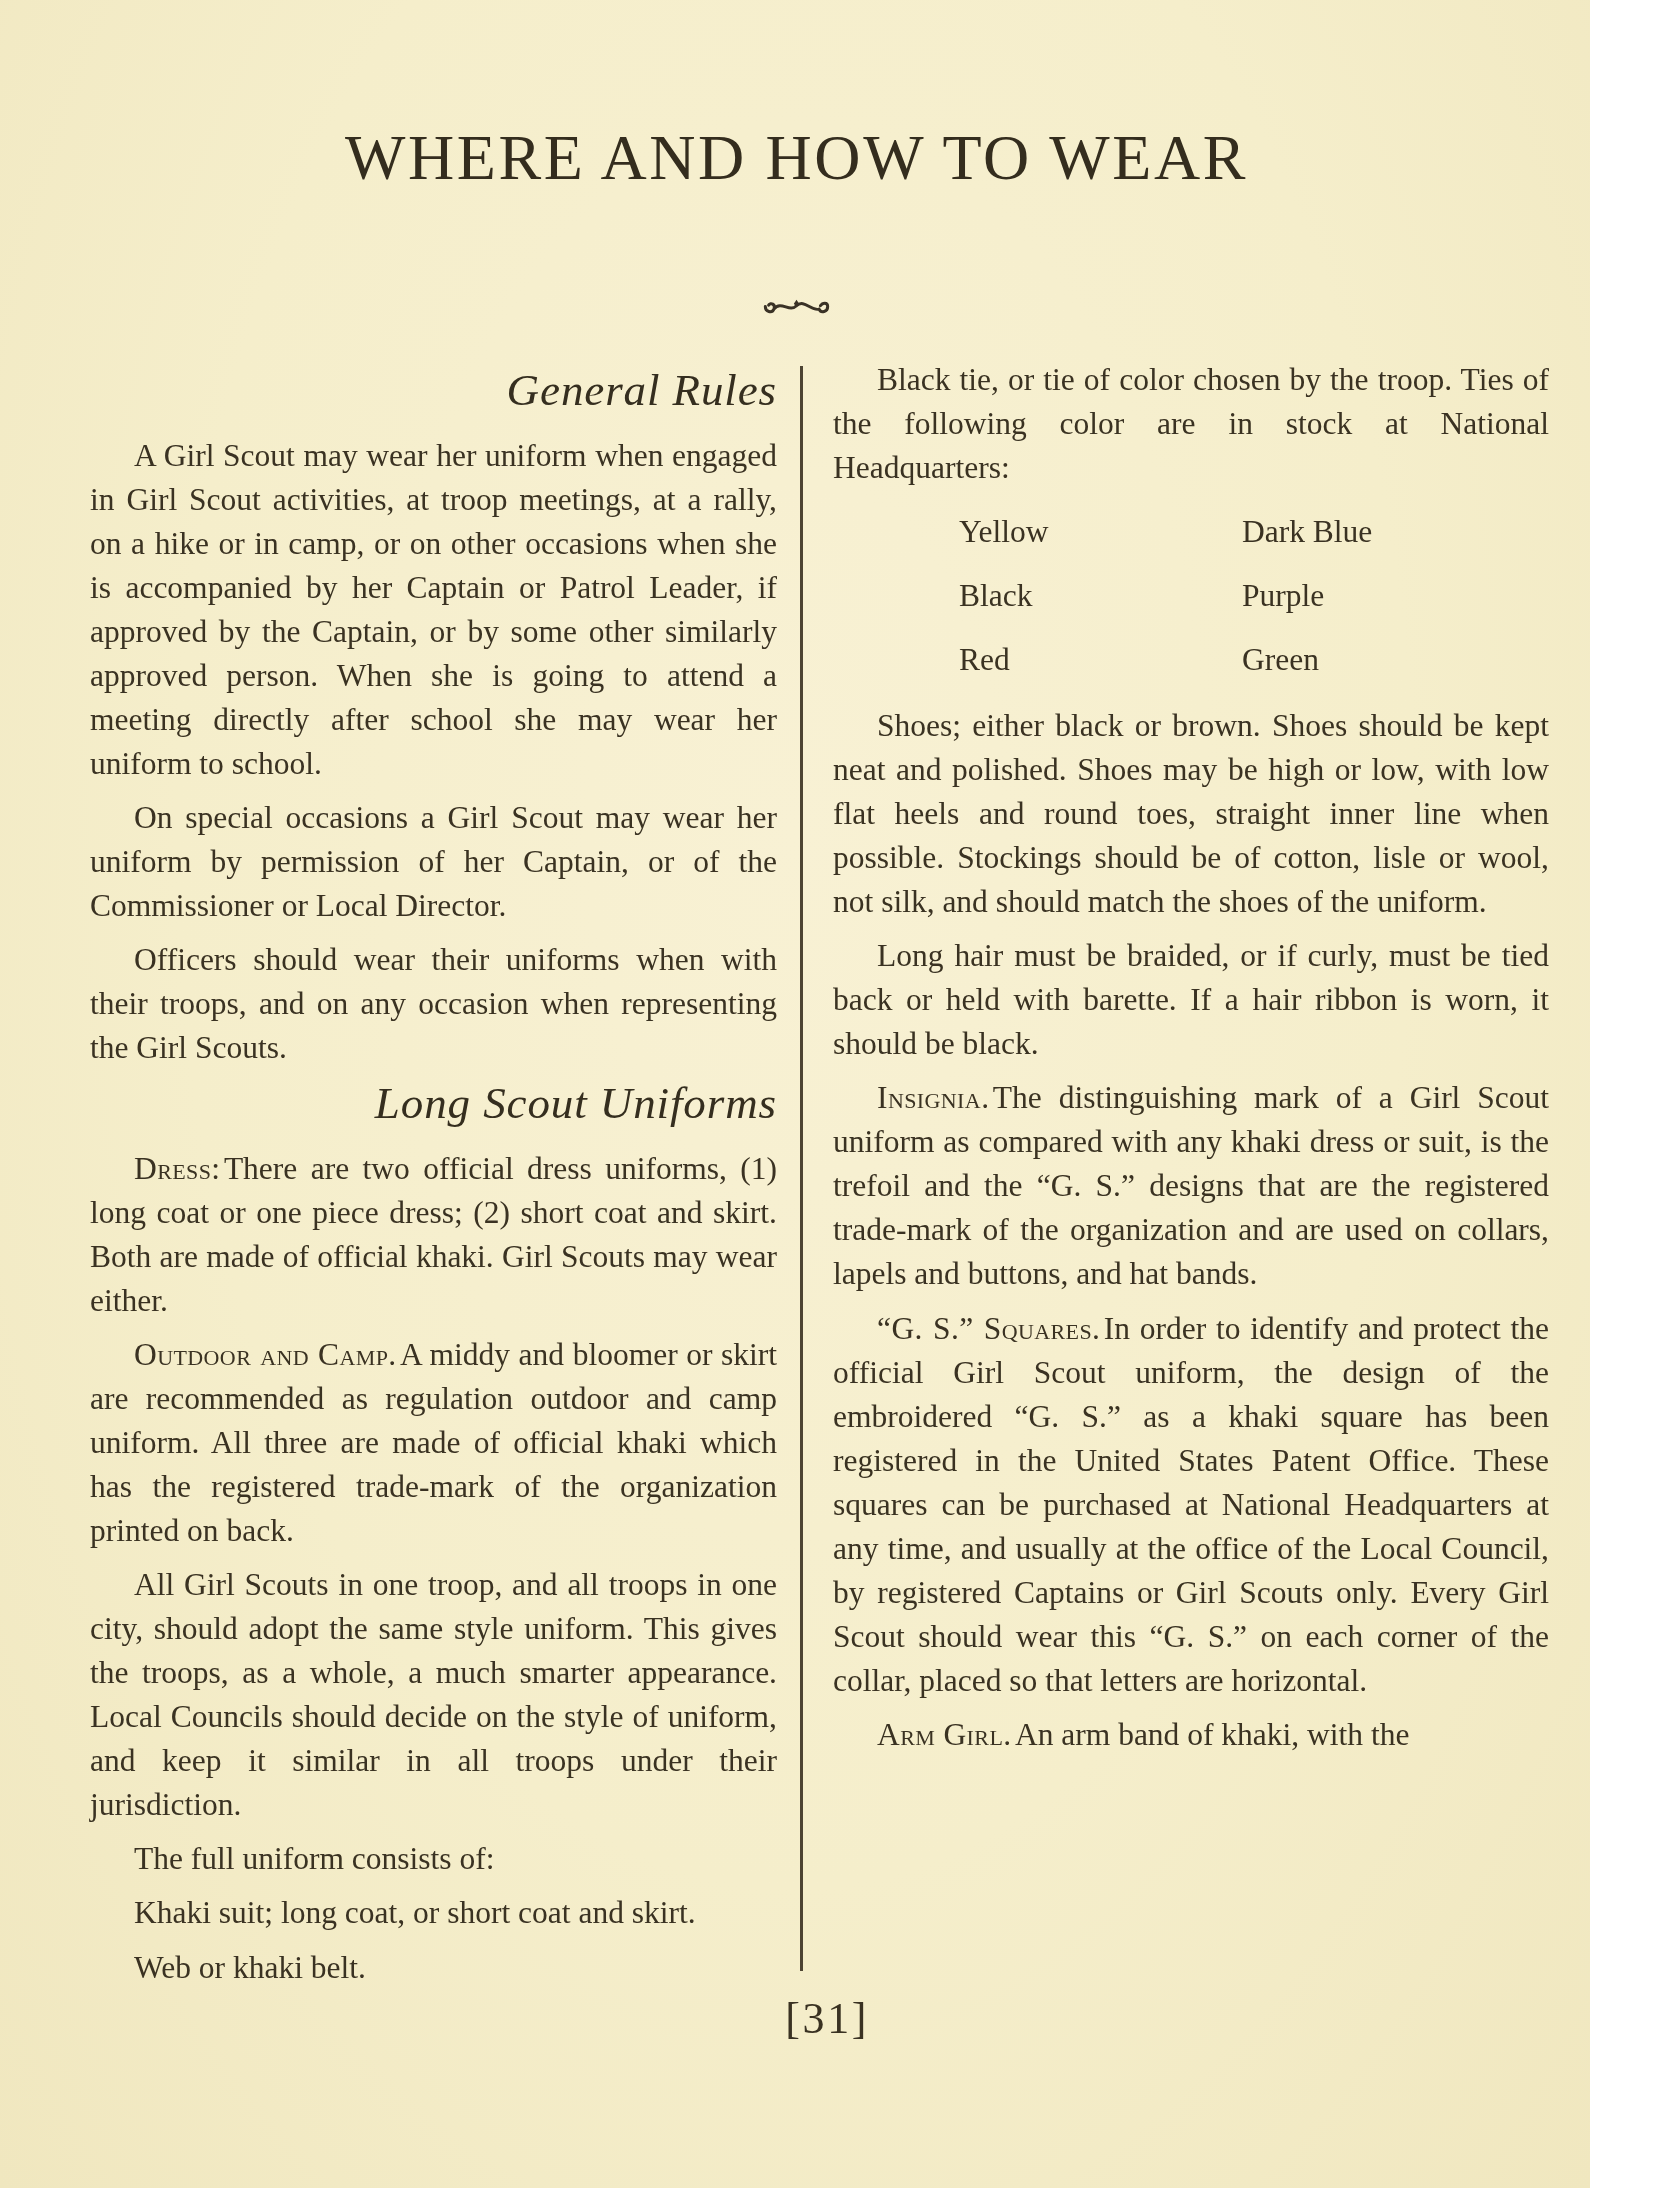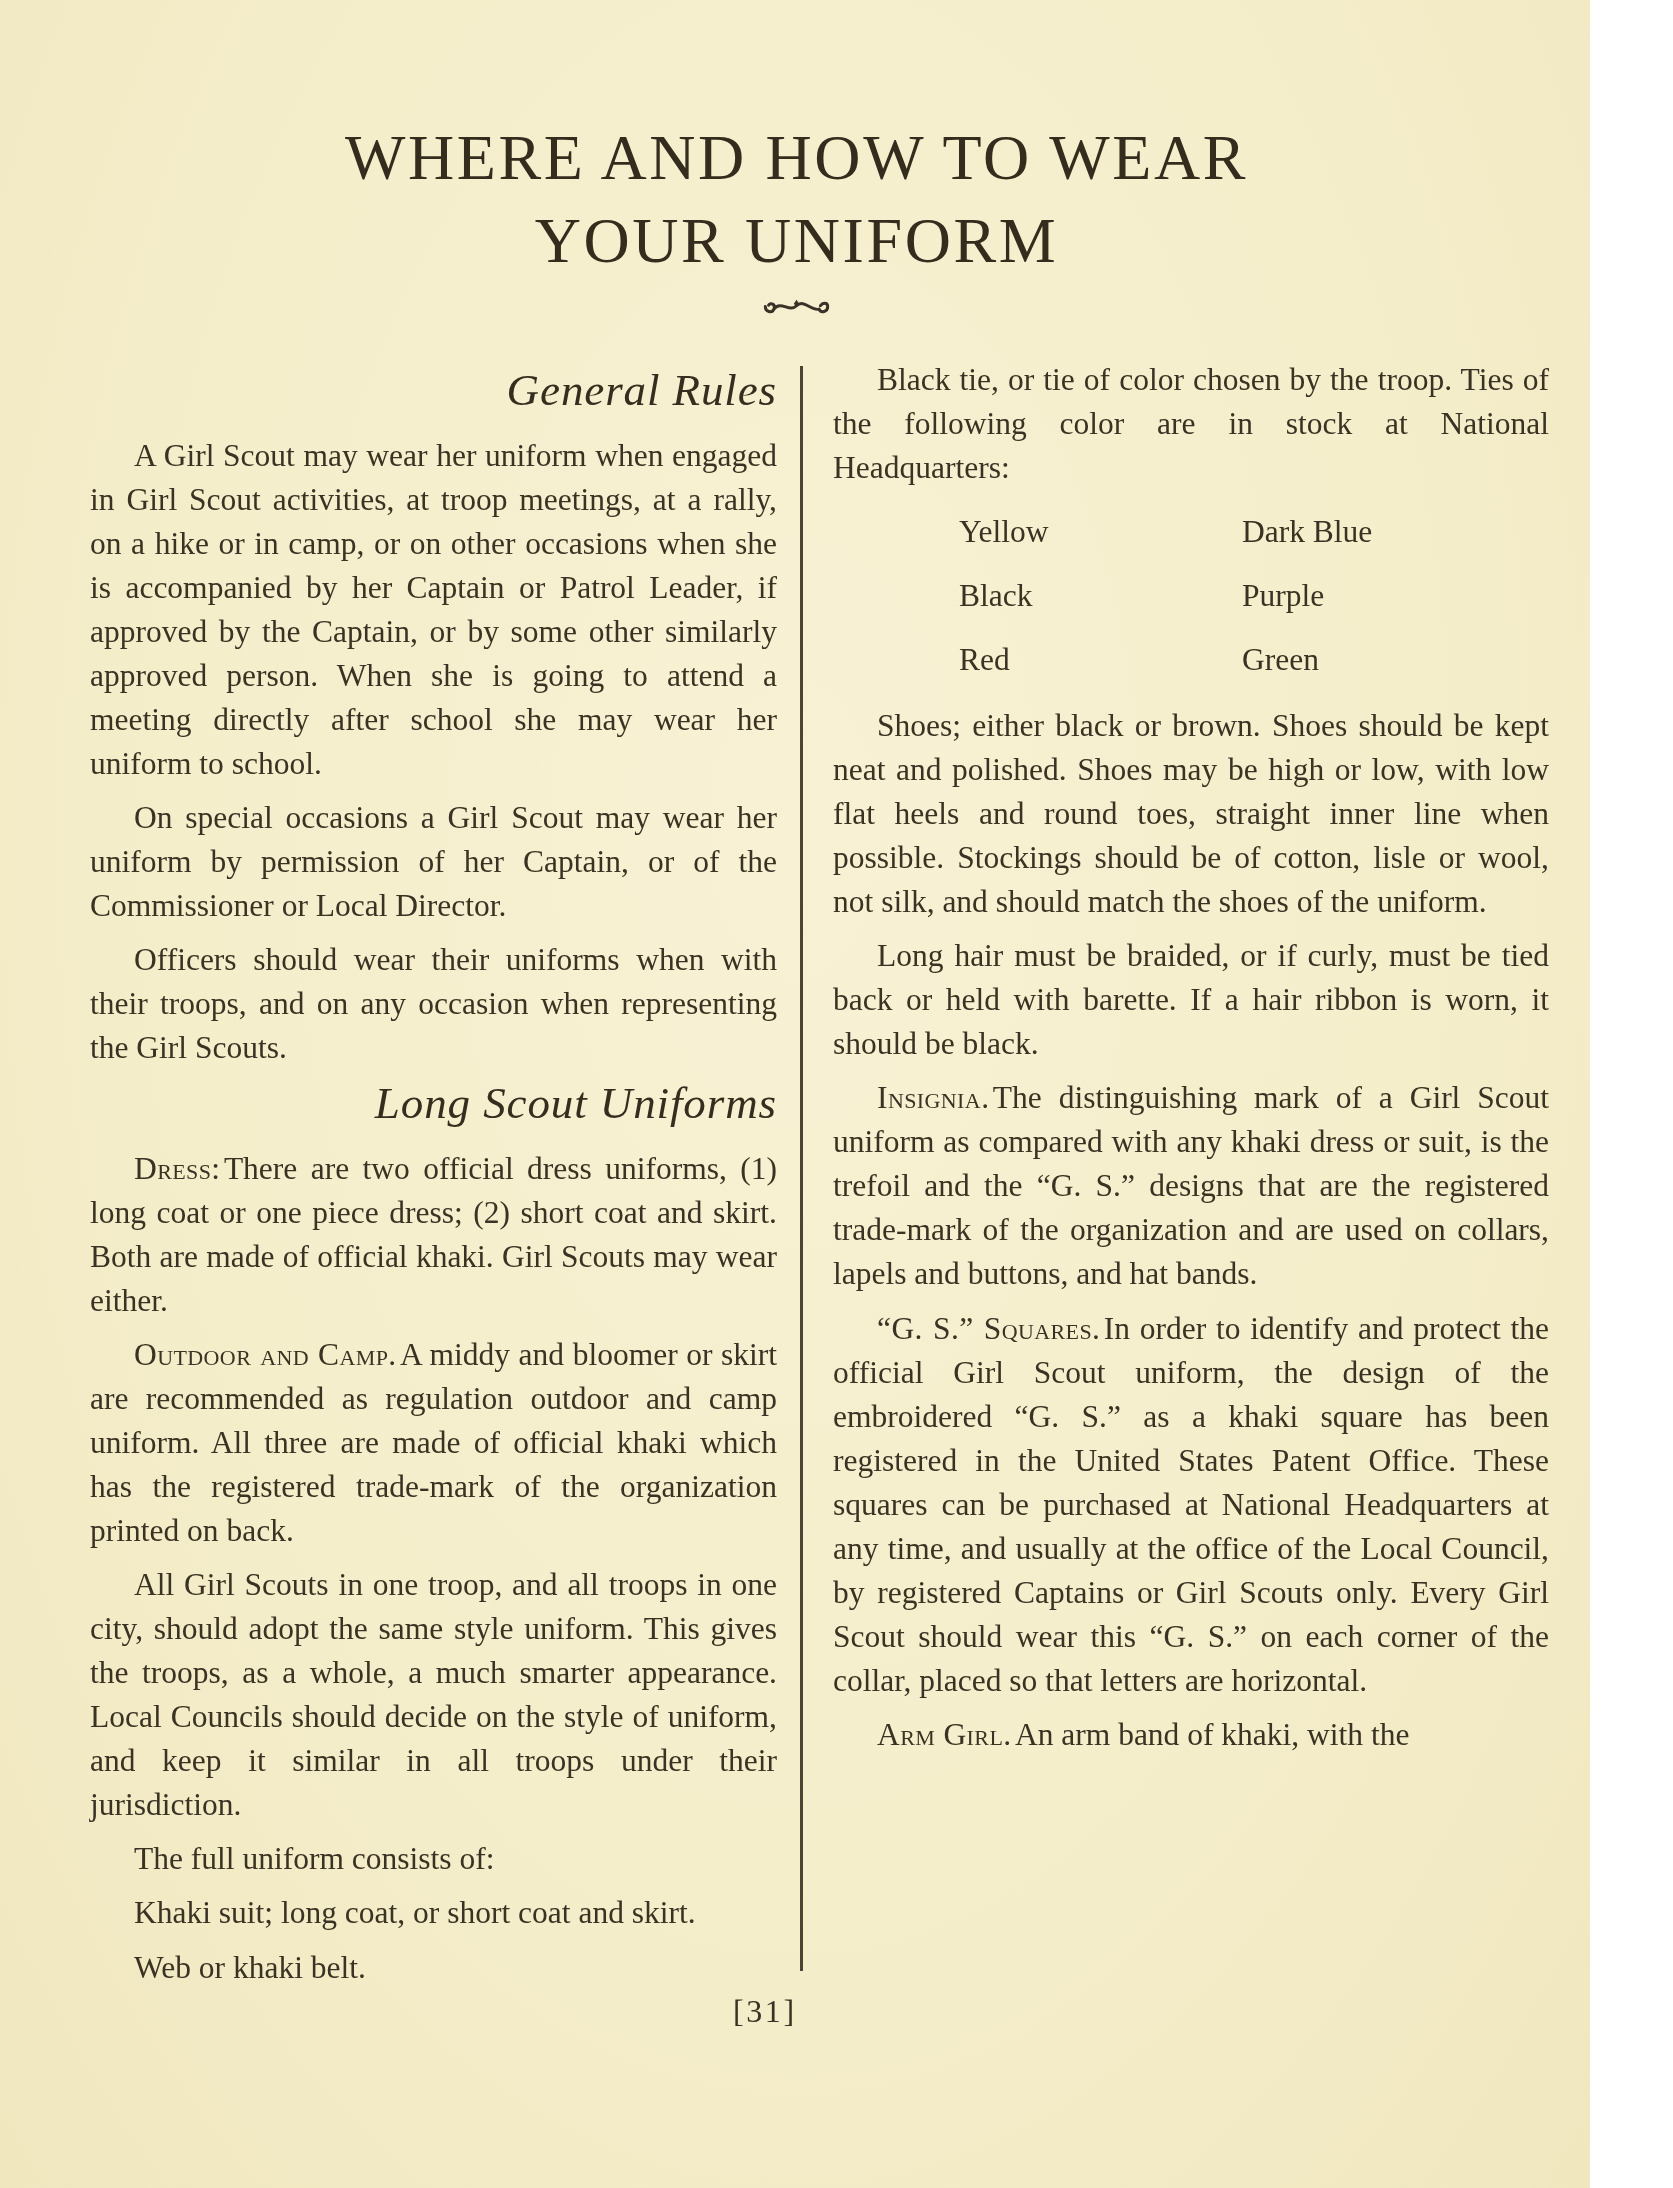--- a/index.html
+++ b/index.html
@@ -64,34 +64,33 @@
     top: 366px;
     width: 2.6px;
     height: 1605px;
     background: #4d4433;
   }
   .page-num {
     position: absolute;
     top: 1993px;
     left: 733px;
     width: 136px;
-    text-align: left;
-    font-size: 32px;
+    text-align: right;
+    font-size: 44px;
     letter-spacing: 2.6px;
     color: #3a3222;
   }
 </style>
 </head>
 <body>
 
 <div class="page">
 
   <div class="title-block">
     <div>WHERE AND HOW TO WEAR</div>
-    <div>YOUR UNIFORM</div>
   </div>
 
   <div class="ornament-wrap">
     <svg width="73" height="25.6" viewBox="0 0 110 36" aria-hidden="true">
       <path fill="none" stroke="#3a3226" stroke-width="4.5" stroke-linecap="round" d="M8 19 C8 27 18 30 21 23 C24 16 16 12 13 17
            M21 23 C32 9 44 29 55 18
            M55 18 C66 7 78 27 89 23
            M89 23 C92 30 102 27 102 19 C102 12 94 13 91 18"></path>
       <path fill="#3a3226" d="M51 15 l4 -6 4 6 -4 5 z"></path>
     </svg>

